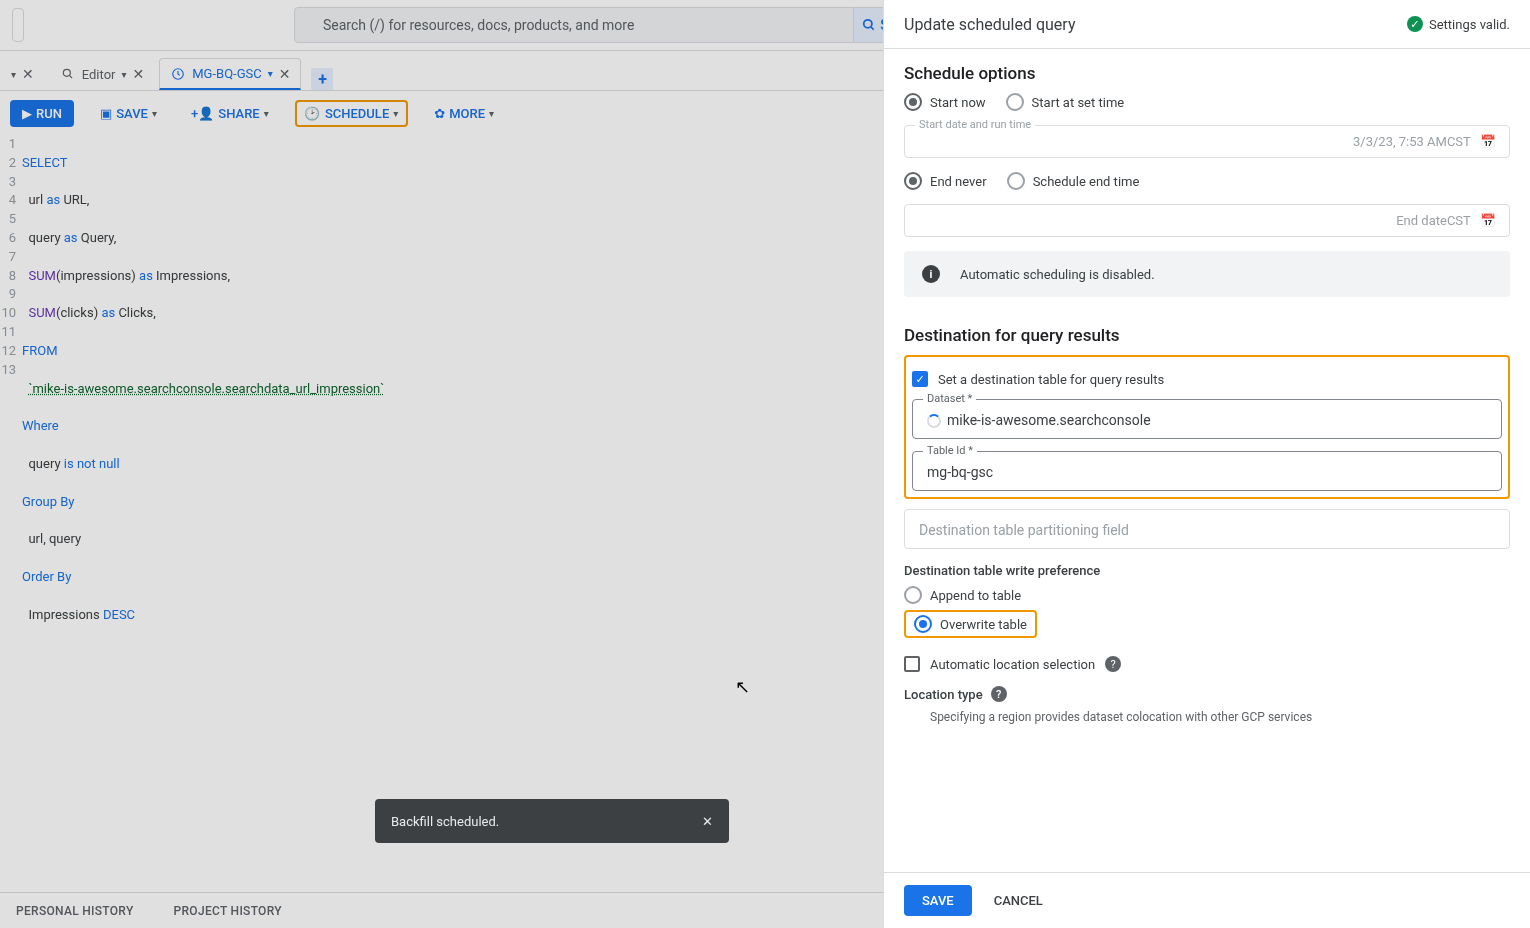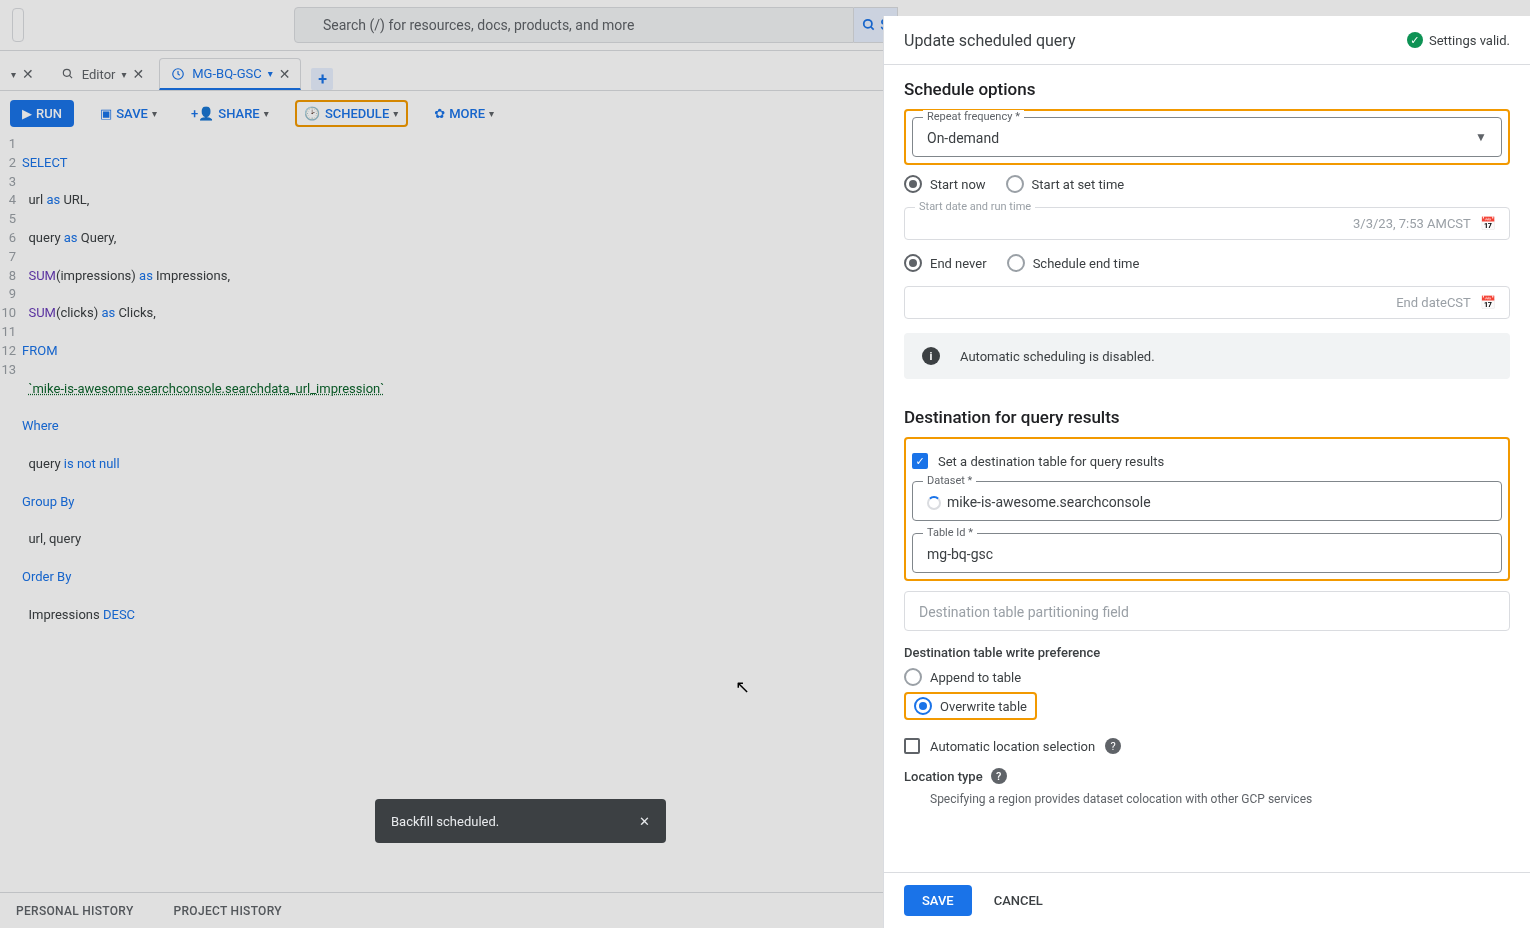--- a/index.html
+++ b/index.html
@@ -36,24 +36,24 @@
 .code { flex:1; white-space:pre; color:#3c4043; }
 .kw { color:#1a73e8; }
 .fn { color:#673ab7; }
 .tbl { color:#0d652d; text-decoration: underline dotted; }
 .gutter div, .code-line { height:18.8px; }
 
 
 .bottom-tabs { position:absolute; bottom:0; left:0; right:0; height:36px; border-top:1px solid #dadce0; display:flex; align-items:center; gap:40px; padding-left:16px; font-size:12px; font-weight:500; color:#5f6368; letter-spacing:0.3px; }
 
 
-.toast { position:absolute; bottom:85px; left:375px; width:291px; height:44px; background:#3c4043; color:#e8eaed; display:flex; align-items:center; justify-content:space-between; padding:0 16px; font-size:13px; border-radius:4px; z-index:10; }
-
-
-.panel { position:absolute; top:0; right:0; bottom:0; width:647px; background:#fff; z-index:20; border-left:1px solid #dadce0; overflow:hidden; display:flex; flex-direction:column;margin-top:16px; }
+.toast { position:absolute; bottom:85px; left:375px; width:354px; height:44px; background:#3c4043; color:#e8eaed; display:flex; align-items:center; justify-content:space-between; padding:0 16px; font-size:13px; border-radius:4px; z-index:10; }
+
+
+.panel { position:absolute; top:0; right:0; bottom:0; width:647px; background:#fff; z-index:20; border-left:1px solid #dadce0; overflow:hidden; display:flex; flex-direction:column; }
 .panel-head { height:49px; border-bottom:1px solid #dadce0; display:flex; align-items:center; justify-content:space-between; padding:0 20px; }
 .panel-title { font-size:16px; color:#3c4043; }
 .valid { display:flex; align-items:center; gap:6px; color:#3c4043; font-size:13px; }
 .valid-icon { width:16px; height:16px; background:#0d9254; border-radius:50%; display:flex; align-items:center; justify-content:center; color:#fff; font-size:11px; }
 
 .panel-body { flex:1; overflow-y:auto; padding:14px 20px 0 20px; }
 .section-h { font-size:17px; font-weight:500; color:#202124; margin-bottom:10px; }
 
 .field-wrap { position:relative; border:1px solid #80868b; border-radius:4px; padding:12px 14px 10px; margin-bottom:12px; }
 .field-label { position:absolute; top:-8px; left:10px; background:#fff; padding:0 4px; font-size:11px; color:#5f6368; }
@@ -222,27 +222,20 @@
     <div class="panel-title">Update scheduled query</div>
     <div class="valid">
       <span class="valid-icon">✓</span>
       <span>Settings valid.</span>
     </div>
   </div>
 
   <div class="panel-body">
     <div class="section-h">Schedule options</div>
 
-    <div class="hl-orange">
-      <div class="field-wrap" style="margin-bottom:0">
-        <div class="field-label">Repeat frequency *</div>
-        <div class="field-value">On-demand</div>
-        <div class="select-caret">▼</div>
-      </div>
-    </div>
 
     <div class="radio-row">
       <label class="radio">
           <span class="radio-dot checked"></span>
           <span>Start now</span>
         </label>
       <label class="radio">
           <span class="radio-dot"></span>
           <span>Start at set time</span>
         </label>

